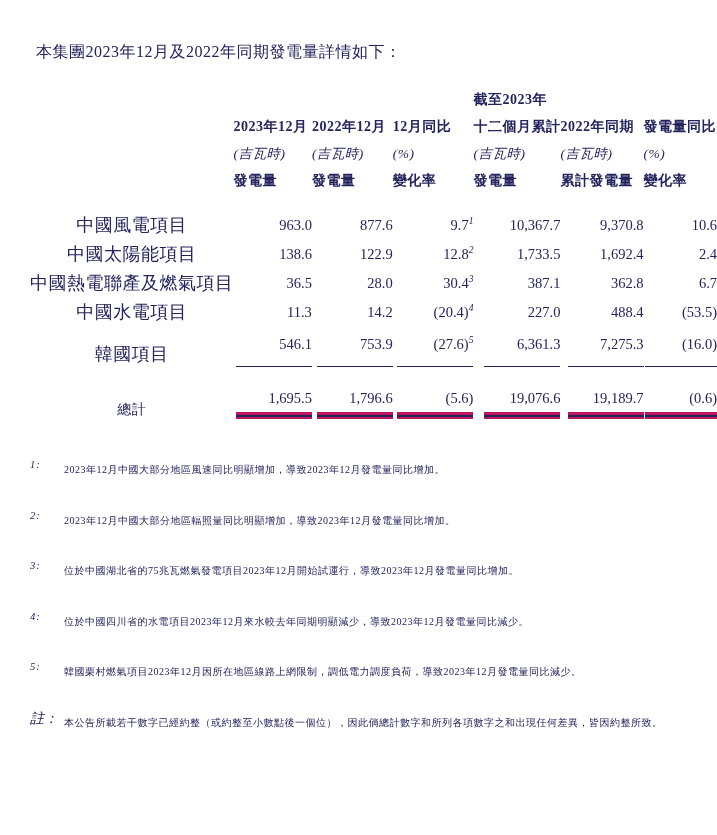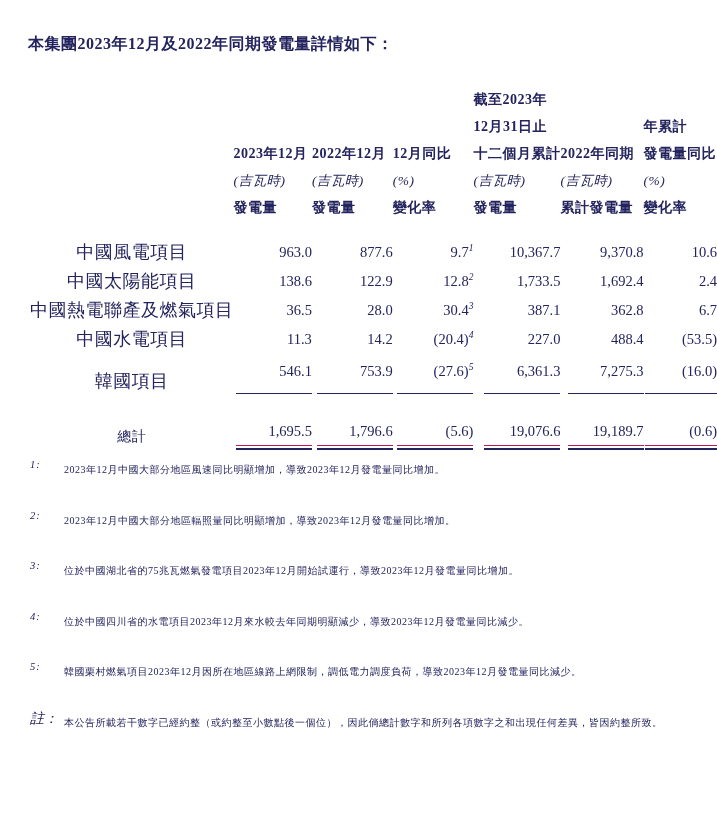--- a/index.html
+++ b/index.html
@@ -11,23 +11,22 @@
     font-family: "Liberation Serif", "DejaVu Serif", serif;
     color: #23235e;
     overflow: hidden;
   }
   .title {
     position: absolute;
     top: 34px;
     left: 28px;
     font-size: 16px;
     letter-spacing: 0.5px;
-    margin: 0;
+    margin: 8px;
     white-space: nowrap;
-    font-weight: bold;
   }
   table.gen {
     position: absolute;
     top: 86px;
     left: 30px;
     border-collapse: collapse;
     table-layout: fixed;
     font-size: 14px;
   }
   table.gen td { padding: 0; vertical-align: bottom; overflow: visible; white-space: nowrap; }
@@ -39,21 +38,21 @@
   .drow td.lbl { text-align: center; font-size: 18px; letter-spacing: 0.5px; }
   .num .u { display: inline-block; width: 76px; text-align: right; }
   td.c6.num .u { width: 72px; }
   sup { font-size: 9.5px; font-style: italic; vertical-align: super; line-height: 0; }
   
   tr.lastrow td.num .u { border-bottom: 1.5px solid #23235e; padding-bottom: 9px; }
   tr.lastrow td { height: 42px; }
   
   tr.total td { height: 52px; font-size: 14.5px; text-align: right; }
   tr.total td.lbl { text-align: center; font-size: 14px; letter-spacing: 0.5px; }
-  tr.total td.num .u { position: relative; border-bottom: 1px solid #be185d; padding-bottom: 5px; text-align: right; }
+  tr.total td.num .u { position: relative; border-bottom: 7px solid #be185d; padding-bottom: 5px; text-align: right; }
   tr.total td.num .u::after {
     content: "";
     position: absolute; left: 0; right: 0; bottom: -5px;
     border-bottom: 2px solid #23235e;
   }
   
   .fnblock { position: absolute; top: 456px; left: 30px; width: 662px; }
   .fn { display: flex; margin-bottom: 23px; }
   .fnm {
     width: 34px; flex: 0 0 34px;
@@ -89,29 +88,20 @@
         <tr class="hrow">
       <td class="lbl"></td>
       <td></td>
       <td></td>
       <td></td>
       <td class="c4">截至2023年</td>
       <td></td>
       <td></td>
     </tr>
 
-    <tr class="hrow">
-      <td class="lbl"></td>
-      <td></td>
-      <td></td>
-      <td></td>
-      <td class="c4">12月31日止</td>
-      <td></td>
-      <td class="c6">年累計</td>
-    </tr>
 
     <tr class="hrow">
       <td class="lbl"></td>
       <td>2023年12月</td>
       <td>2022年12月</td>
       <td>12月同比</td>
       <td>十二個月累計</td>
       <td>2022年同期</td>
       <td>發電量同比</td>
     </tr>

